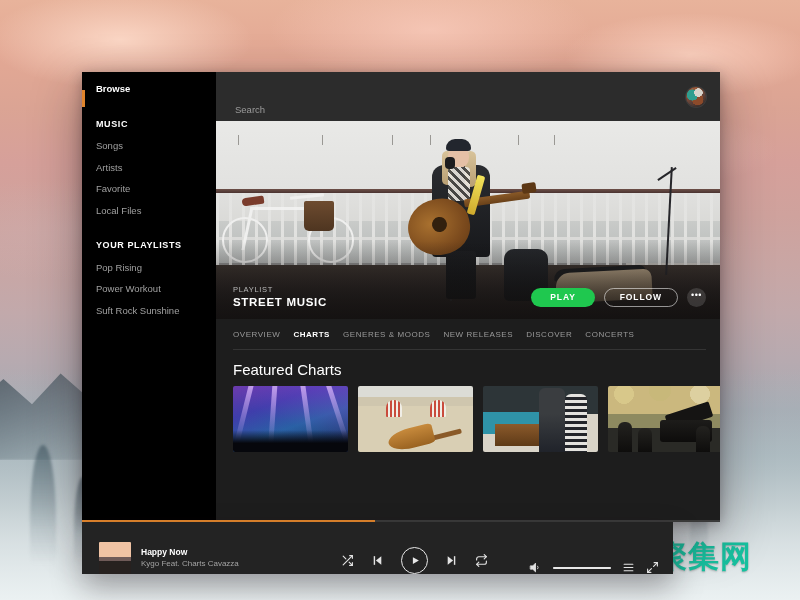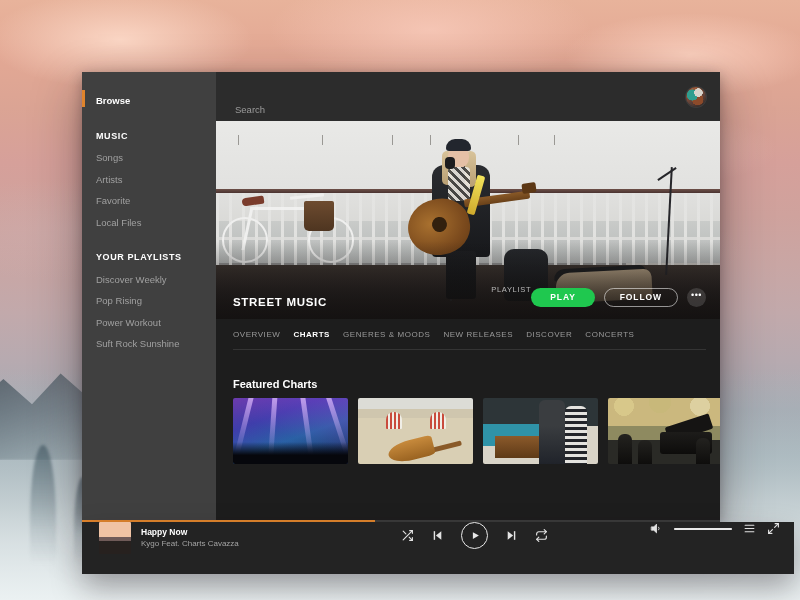--- a/index.html
+++ b/index.html
@@ -90,24 +90,24 @@
     height: 448px;
     background: #1d1d1d;
     box-shadow: 0 18px 46px rgba(30,20,25,.42), 0 3px 12px rgba(30,20,25,.3);
     display: flex;
     overflow: hidden;
   }
 
   
   #sidebar {
     width: 134px;
-    background: #404040;
+    background: #000000;
     flex: none;
     position: relative;
-    padding-top: 18px;
+    padding-top: 6px;
     box-sizing: border-box;
   }
   #active-accent {
     position: absolute;
     left: 0;
     top: 18px;
     width: 3px;
     height: 17px;
     background: #e0842c;
   }
@@ -373,21 +373,20 @@
     align-items: center;
     padding: 0 14px 0 17px;
     box-sizing: border-box;
   }
   #playlist-meta { flex: 1; min-width: 0; }
   #playlist-kicker {
     font-size: 7.5px;
     color: #b8b8b8;
     letter-spacing: .7px;
     line-height: 11px;
-    text-align: right;
   }
   #playlist-title {
     font-size: 11.5px;
     color: #ffffff;
     font-weight: bold;
     letter-spacing: .7px;
     line-height: 15px;
   }
   #play-button {
     background: #1fc84f;
@@ -447,24 +446,24 @@
   }
   .tab {
     font-size: 8px;
     letter-spacing: .55px;
     color: #9a9a9a;
     white-space: nowrap;
     cursor: pointer;
   }
   .tab.active { color: #ffffff; font-weight: bold; }
   #section-title {
-    font-size: 11px;
-    font-weight: bold;
+    font-size: 15px;
+    font-weight: normal;
     color: #ffffff;
-    margin: 28px 0 8px 0;
+    margin: 11px 0 8px 0;
   }
   #cards {
     display: flex;
     gap: 10px;
   }
   .card {
     width: 115px;
     height: 66px;
     border-radius: 2px;
     flex: none;
@@ -576,25 +575,25 @@
     background: #3a3a3a;
   }
   #player-progress-fill {
     height: 100%;
     background: #e0842c;
   }
   #player {
     position: absolute;
     left: 82px;
     top: 522px;
-    width: 712px;
+    width: 591px;
     height: 52px;
     background: #232323;
     display: flex;
-    align-items: flex-start;
+    align-items: flex-end;
     padding: 0 14px 0 17px;
     box-sizing: border-box;
     box-shadow: 0 14px 30px rgba(30,20,25,.35);
   }
   #now-playing { display: flex; align-items: center; width: 200px; flex: none; }
   #album-art {
     width: 32px; height: 32px; flex: none;
     background:
       linear-gradient(180deg, #f0c3a4 0 46%, #6f5a58 46% 60%, #27211f 60% 100%),
       radial-gradient(circle at 62% 26%, #ffe0bf 0 18%, rgba(255,224,191,0) 19%);
@@ -665,21 +664,20 @@
 
       <div class="nav-item strong">Browse</div>
 
       <div class="nav-section">MUSIC</div>
       <div class="nav-item">Songs</div>
       <div class="nav-item">Artists</div>
       <div class="nav-item">Favorite</div>
       <div class="nav-item">Local Files</div>
 
       <div class="nav-section">YOUR PLAYLISTS</div>
-      <div class="nav-item">Discover Weekly</div>
       <div class="nav-item">Pop Rising</div>
       <div class="nav-item">Power Workout</div>
       <div class="nav-item">Suft Rock Sunshine</div>
     </nav>
 
     <div id="main">
 
       <div id="topbar">
         <input id="search-input" type="text" placeholder="Search" style="">
         <div id="avatar"></div>

